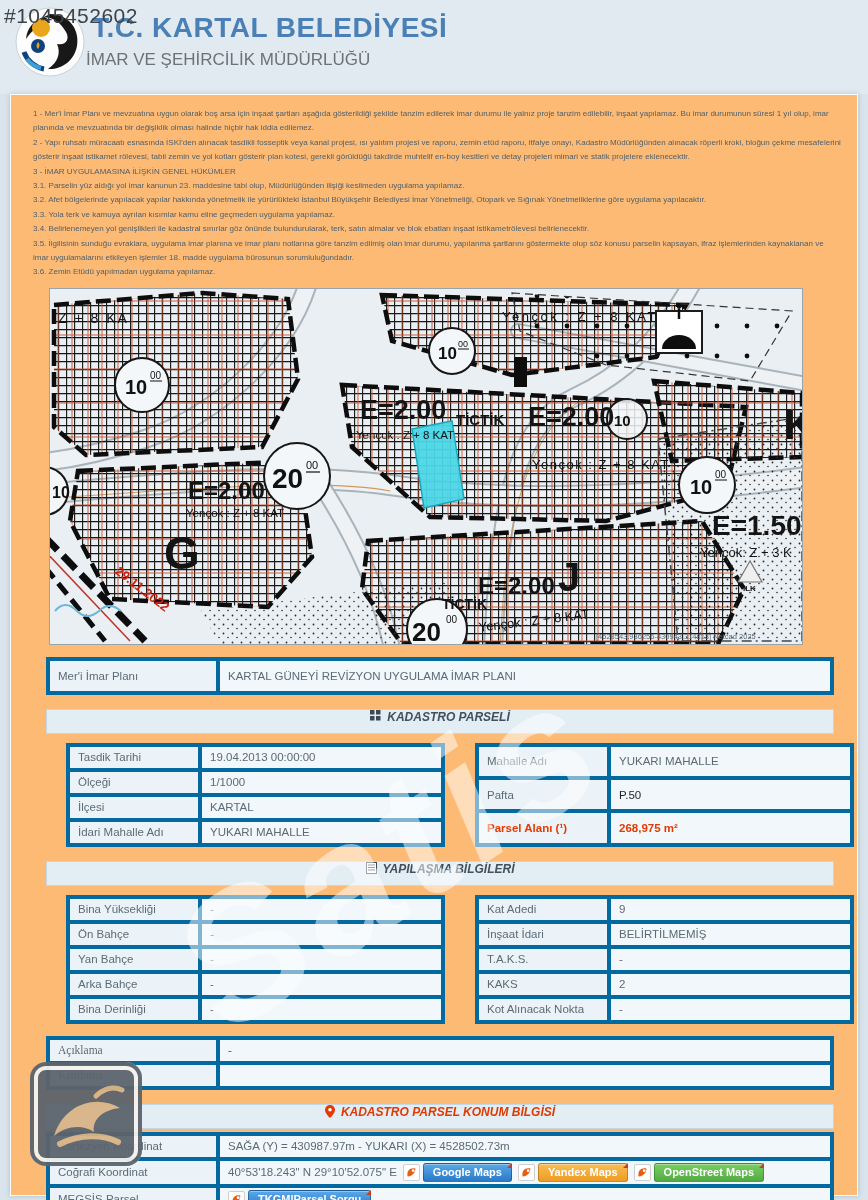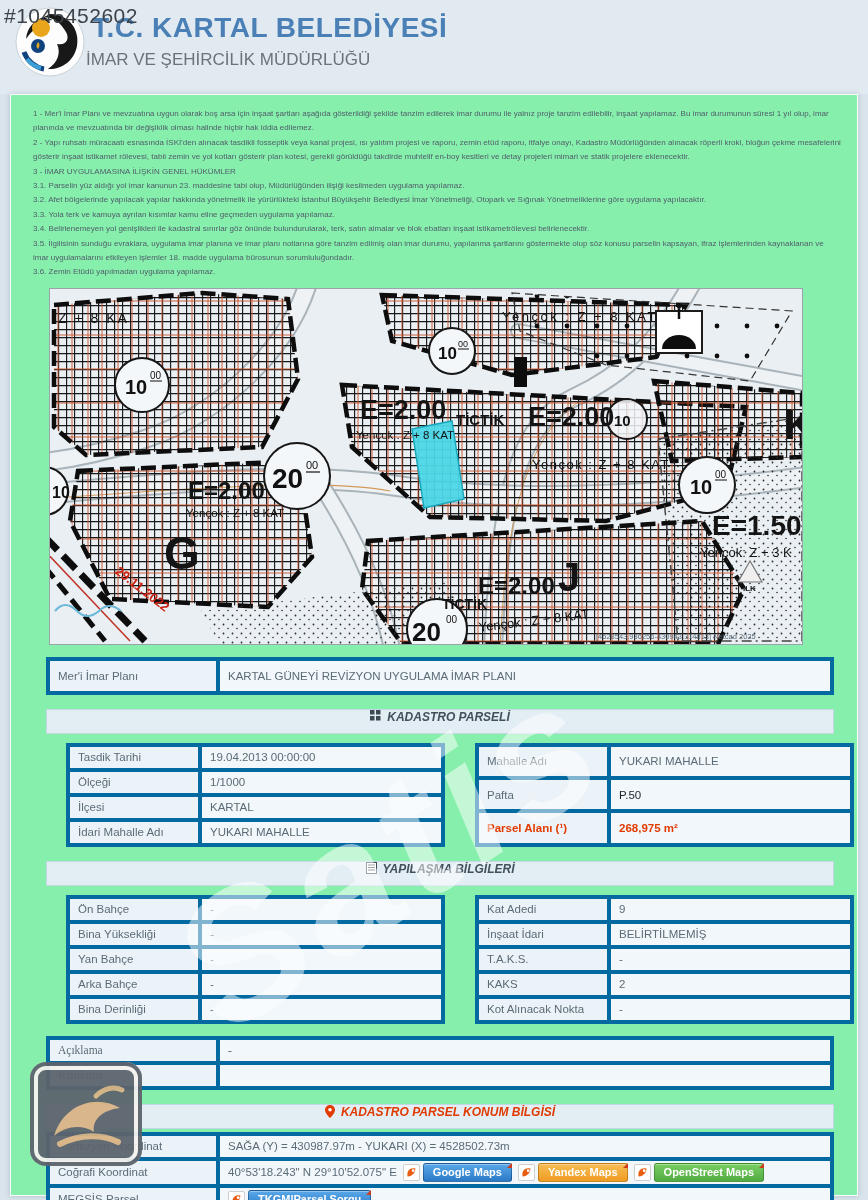--- a/index.html
+++ b/index.html
@@ -10,21 +10,21 @@
     -webkit-font-smoothing:antialiased;
   }
   .top-strip{position:absolute;left:0;top:0;width:868px;height:94px;background:#e1eaf1;}
   .doc-id{position:absolute;left:4px;top:4px;font-size:21px;color:#3d4348;z-index:40;letter-spacing:.5px;text-align:center;}
   .logo{position:absolute;left:14px;top:6px;width:72px;height:72px;z-index:10;}
   .h-title{position:absolute;left:92px;top:12px;font-size:28px;font-weight:bold;color:#4a80b6;letter-spacing:.5px;z-index:9;}
   .h-sub{position:absolute;left:86px;top:50px;font-size:17px;color:#6d7277;z-index:9;}
 
   .panel{
     position:absolute;left:10px;top:94px;width:846px;height:1100px;
-    background:#86efac;border:1px solid #f9fbfd;box-shadow:0 0 5px rgba(100,120,135,.35);
+    background:#fdba74;border:1px solid #f9fbfd;box-shadow:0 0 5px rgba(100,120,135,.35);
   }
   .legal{margin:12px 16px 6px 22px;font-size:8px;line-height:1.8;color:#50606b;}
   .legal div{white-space:normal;}
 
   .map-wrap{margin:8px 0 0 38px;width:752px;height:355px;border:1px solid #98a3ab;background:#e9eef2;overflow:hidden;}
 
   table{border-collapse:collapse;table-layout:fixed;}
   td{border:4px solid #0369a1;background:#f1f7fa;font-size:11.5px;color:#5b6b76;padding:2px 8px;overflow:hidden;white-space:nowrap;}
   td.lbl{background:#ecf3f8;}
   .t1{margin:12px 0 0 35px;width:788px;}
@@ -337,25 +337,25 @@
           <line x1="2" y1="5.5" x2="9" y2="5.5" stroke="#3c4a54"></line>
           <line x1="2" y1="8" x2="9" y2="8" stroke="#3c4a54"></line>
         </svg>
     </span>
     <span>YAPILAŞMA BİLGİLERİ</span>
   </div>
   <div class="twocol">
     <table class="tc">
       <tbody>
           <tr>
+            <td class="lbl">Bina Yüksekliği</td>
+            <td>-</td>
+          </tr>
+      <tr>
             <td class="lbl">Ön Bahçe</td>
-            <td>-</td>
-          </tr>
-      <tr>
-            <td class="lbl">Bina Yüksekliği</td>
             <td>-</td>
           </tr>
       <tr>
             <td class="lbl">Yan Bahçe</td>
             <td>-</td>
           </tr>
       <tr>
             <td class="lbl">Arka Bahçe</td>
             <td>-</td>
           </tr>

